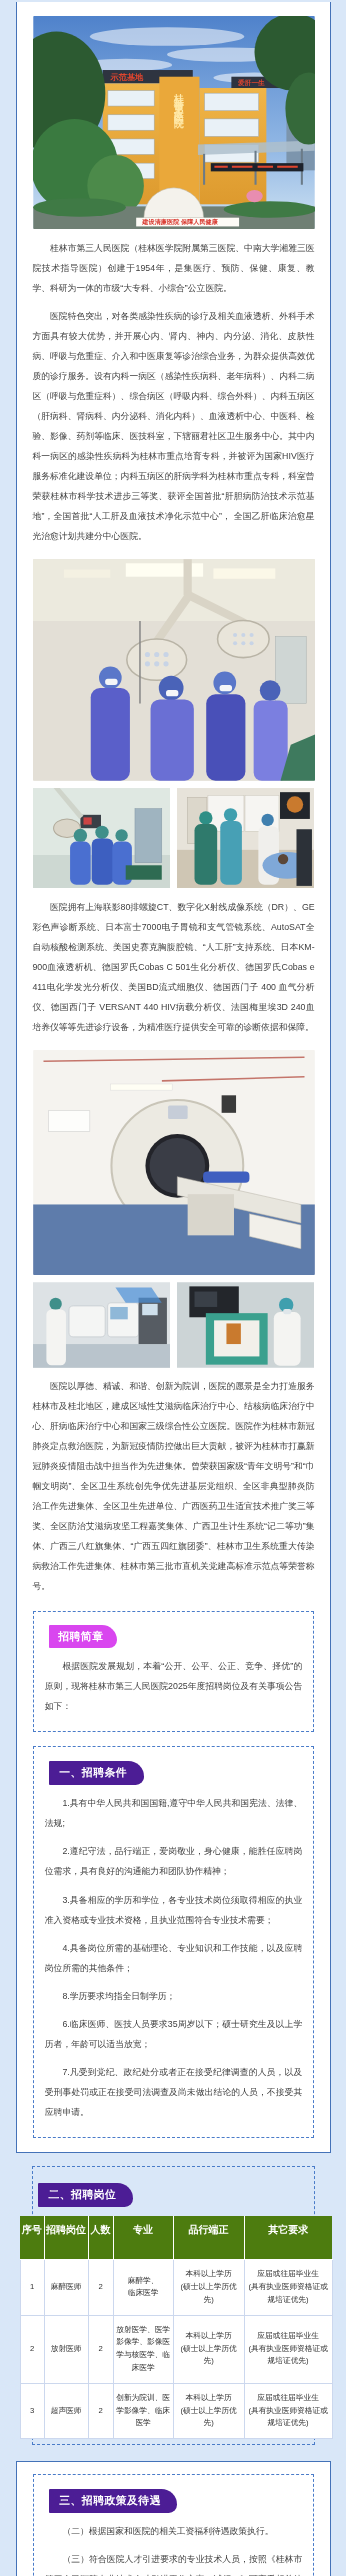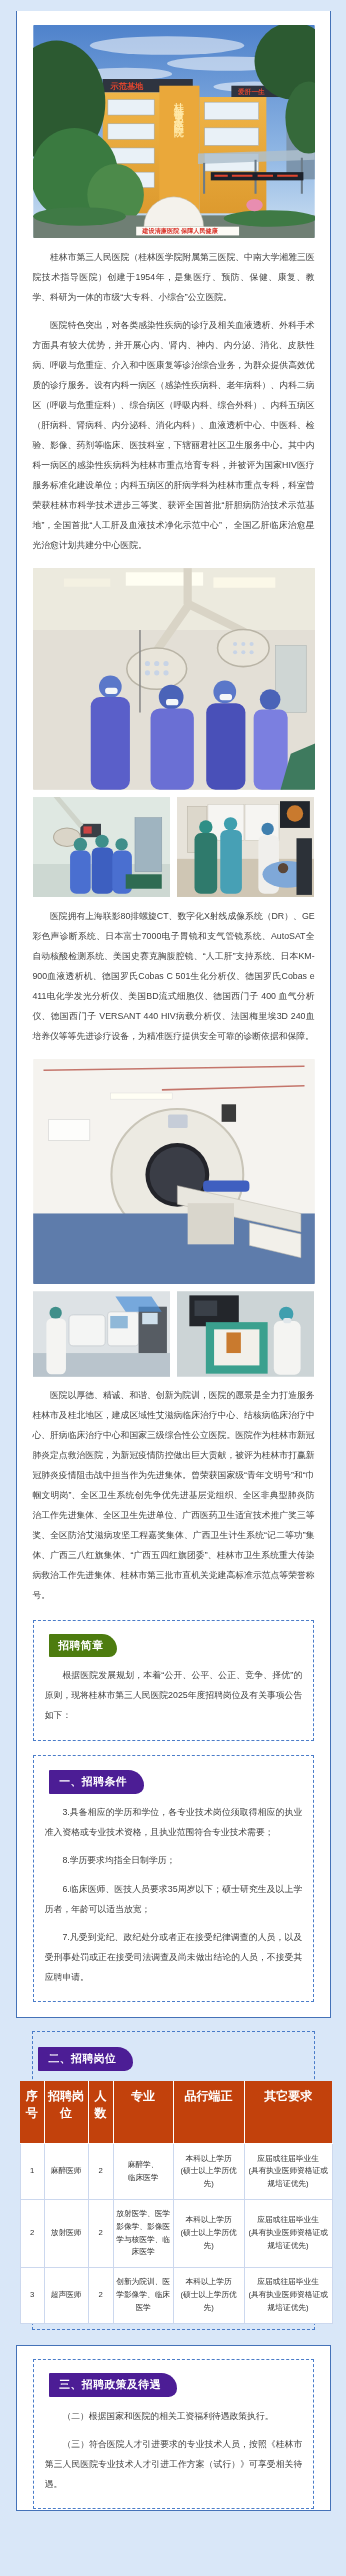--- a/index.html
+++ b/index.html
@@ -4,21 +4,21 @@
 <style>
   html,body{margin:0;padding:0;}
   body{
     width:347px;
     background:#d9e7f8;
     font-family:"Liberation Sans","DejaVu Sans",sans-serif;
     color:#3d3d3d;
   }
   .page{width:347px;overflow:hidden;}
   .card{
-    margin:11px 16px;
+    margin:2px 16px;
     background:#ffffff;
     border:1px solid #4472b8;
     padding:7.2px 14.4px 14.4px;
   }
   .card-a{border-top:none;}
   .card-b{margin-top:15.5px;border-width:1.5px;padding:12.4px 14.4px 1px;}
   .para{
     font-size:8.8px;
     line-height:20px;
     text-align:justify;
@@ -36,37 +36,37 @@
     display:inline-block;
     color:#fff;
     font-weight:bold;
     font-size:10.8px;
     letter-spacing:0.5px;
     background:#4c1d95;
     padding:5.2px 16.5px 5.2px 10.3px;
     border-radius:1px 15.5px 8.2px 1px;
     margin-left:5.2px;
   }
-  .badge.green{background:#4d7c0f;padding:4.6px 13.4px 4.6px 9.3px;}
+  .badge.green{background:#d946ef;padding:4.6px 13.4px 4.6px 9.3px;}
   
   .table-section{
     border:0.5px dashed #4a7cc9;
     margin:13px 32px 0;
     padding:15.5px 0 5.2px;
   }
   .jobs-table{
     width:311px;
     margin:9.3px 0 0 -13.4px;
     border-collapse:collapse;
     table-layout:fixed;
   }
   .jobs-table th{
-    background:#c2410c;
+    background:#4d7c0f;
     color:#fff;
-    font-size:12px;
+    font-size:10px;
     font-weight:bold;
     padding:7.2px 1px 21.6px;
     vertical-align:top;
     border-right:1px solid #ffffff;
     border-bottom:1.5px solid #ffffff;
   }
   .jobs-table th:last-child{border-right:none;}
   .jobs-table td{
     background:#fff;
     border:0.5px solid #ccd8ee;
@@ -302,21 +302,24 @@
 
     <p class="para">医院以厚德、精诚、和谐、创新为院训，医院的愿景是全力打造服务桂林市及桂北地区，建成区域性艾滋病临床治疗中心、结核病临床治疗中心、肝病临床治疗中心和国家三级综合性公立医院。医院作为桂林市新冠肺炎定点救治医院，为新冠疫情防控做出巨大贡献，被评为桂林市打赢新冠肺炎疫情阻击战中担当作为先进集体。曾荣获国家级“青年文明号”和“巾帼文明岗”、全区卫生系统创先争优先进基层党组织、全区非典型肺炎防治工作先进集体、全区卫生先进单位、广西医药卫生适宜技术推广奖三等奖、全区防治艾滋病攻坚工程嘉奖集体、广西卫生计生系统“记二等功”集体、广西三八红旗集体、“广西五四红旗团委”、桂林市卫生系统重大传染病救治工作先进集体、桂林市第三批市直机关党建高标准示范点等荣誉称号。</p>
 
     <div class="dashed-box">
       <span class="badge green">招聘简章</span>
       <p class="para">根据医院发展规划，本着“公开、公平、公正、竞争、择优”的原则，现将桂林市第三人民医院2025年度招聘岗位及有关事项公告如下：</p>
     </div>
 
     <div class="dashed-box">
       <span class="badge">一、招聘条件</span>
+      <p class="para">1.具有中华人民共和国国籍,遵守中华人民共和国宪法、法律、法规;</p>
+      <p class="para">2.遵纪守法，品行端正，爱岗敬业，身心健康，能胜任应聘岗位需求，具有良好的沟通能力和团队协作精神；</p>
       <p class="para">3.具备相应的学历和学位，各专业技术岗位须取得相应的执业准入资格或专业技术资格，且执业范围符合专业技术需要；</p>
+      <p class="para">4.具备岗位所需的基础理论、专业知识和工作技能，以及应聘岗位所需的其他条件；</p>
       <p class="para">8.学历要求均指全日制学历；</p>
       <p class="para">6.临床医师、医技人员要求35周岁以下；硕士研究生及以上学历者，年龄可以适当放宽；</p>
       <p class="para">7.凡受到党纪、政纪处分或者正在接受纪律调查的人员，以及受刑事处罚或正在接受司法调查及尚未做出结论的人员，不接受其应聘申请。</p>
     </div>
   </div>
 
   <div class="table-section">
     <span class="badge">二、招聘岗位</span>
     <table class="jobs-table">
       <colgroup>

